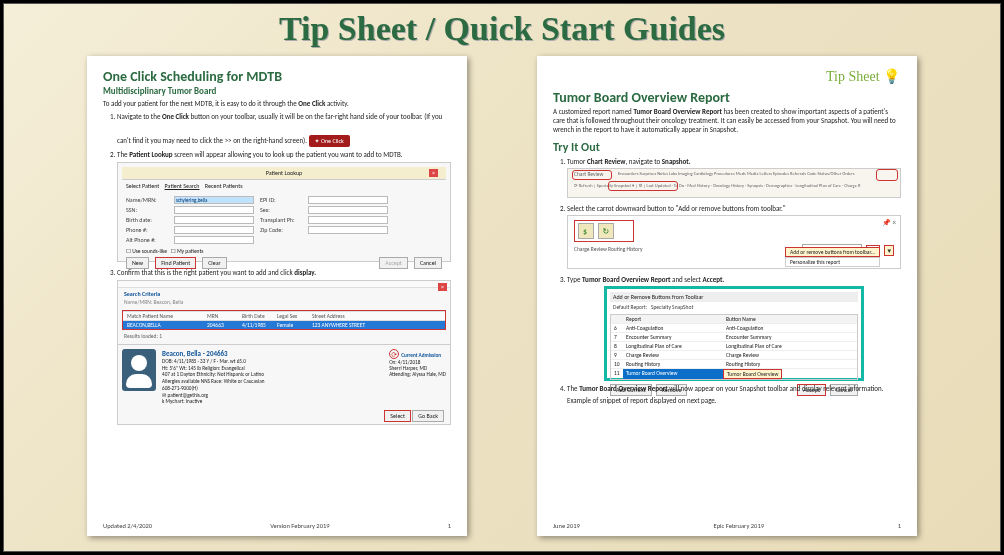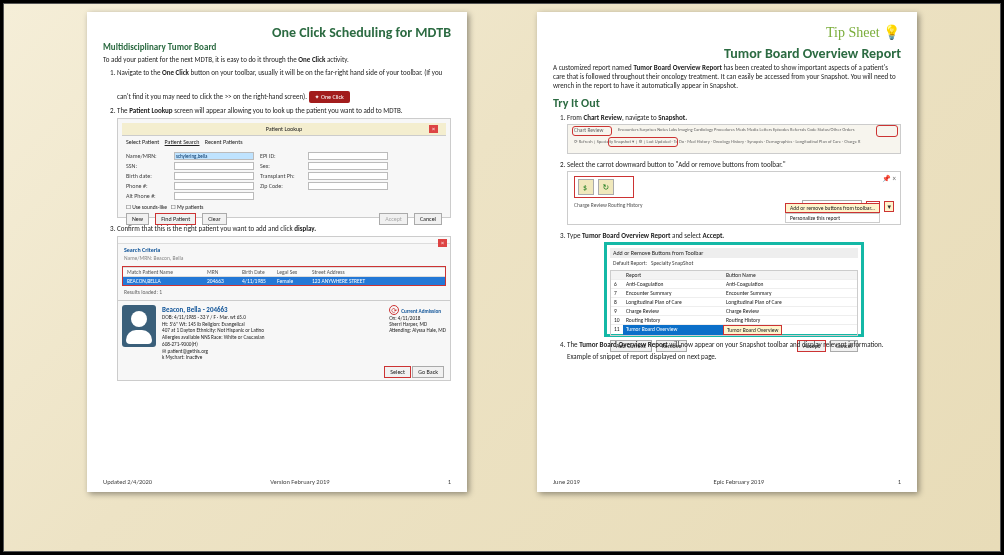--- a/index.html
+++ b/index.html
@@ -43,21 +43,20 @@
     padding: 12px 16px;
     font-size: 7px;
     color: #222;
     position: relative;
     overflow: hidden;
   }
   .page h2 {
     color: #2c6b42;
     font-size: 14px;
     font-weight: bold;
-    text-align: right;
   }
   .page h3.sub {
     color: #2c6b42;
     font-size: 9px;
     font-weight: bold;
     margin-bottom: 4px;
   }
   .page p { margin: 2px 0; line-height: 1.25; }
   .page ol { margin-left: 14px; }
   .page ol > li { margin: 3px 0; }
@@ -149,20 +148,21 @@
   .addrem-img .list .r.sel div:nth-child(3){ border:1.5px solid #c33; background:#fff4cc;}
   .addrem-img .btnrow3 { display:flex; gap:4px; padding-top:2px; font-size:5.5px; align-items:center;}
   .addrem-img .btnrow3 .spacer{flex:1;}
   .addrem-img .btnrow3 .btn.hlbtn{ border:1.5px solid #c33;}
   .section-h { color:#2c6b42; font-size:12px; font-weight:bold; margin-top:6px;}
 </style>
 </head>
 <body>
 
 <div class="slide">
+  <div class="slide-title">Tip Sheet / Quick Start Guides</div>
   <div class="pages">
 
     <div class="page">
       <h2>One Click Scheduling for MDTB</h2>
       <h3 class="sub">Multidisciplinary Tumor Board</h3>
       <p>
         <span>To add your patient for the next MDTB, it is easy to do it through the </span><b>One Click</b><span> activity.</span>
       </p>
       <ol>
         <li>
@@ -278,21 +278,21 @@
       <div class="tip-banner">
         <span>Tip Sheet</span><span class="bulb">💡</span>
       </div>
       <h2>Tumor Board Overview Report</h2>
       <p>
         <span>A customized report named </span><b>Tumor Board Overview Report</b><span> has been created to show important aspects of a patient's care that is followed throughout their oncology treatment.  It can easily be accessed from your Snapshot.  You will need to wrench in the report to have it automatically appear in Snapshot.</span>
       </p>
       <div class="section-h">Try It Out</div>
       <ol>
         <li>
-          <span>From </span><b>Chart Review</b><span>, navigate to </span><b>Snapshot.</b>
+          <span>Tumor </span><b>Chart Review</b><span>, navigate to </span><b>Snapshot.</b>
           <div class="toolbar-img">
             <div class="tag">Chart Review</div>
             <div class="red-circ" style="top:1px;left:4px;width:40px;height:10px;"></div>
             <div class="row1">Encounters  Surprises  Notes  Labs  Imaging  Cardiology  Procedures  Meds  Media  Letters  Episodes  Referrals  Code Status/Other Orders</div>
             <div class="red-circ" style="top:0px;right:2px;width:22px;height:12px;"></div>
             <div class="row2">⟳ Refresh  |  Specialty Snapshot  ▾  |  ⚙  |  Last Updated  ·  To Do  ·  Med History  ·  Oncology History  ·  Synopsis  ·  Demographics  ·  Longitudinal Plan of Care  ·  Charge R</div>
             <div class="red-circ" style="top:12px;left:40px;width:70px;height:10px;"></div>
           </div>
         </li>
         <li>

